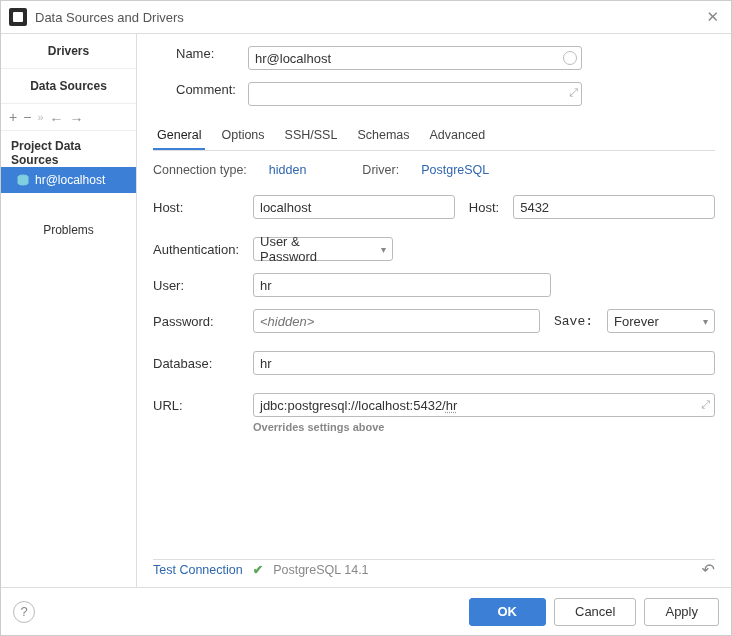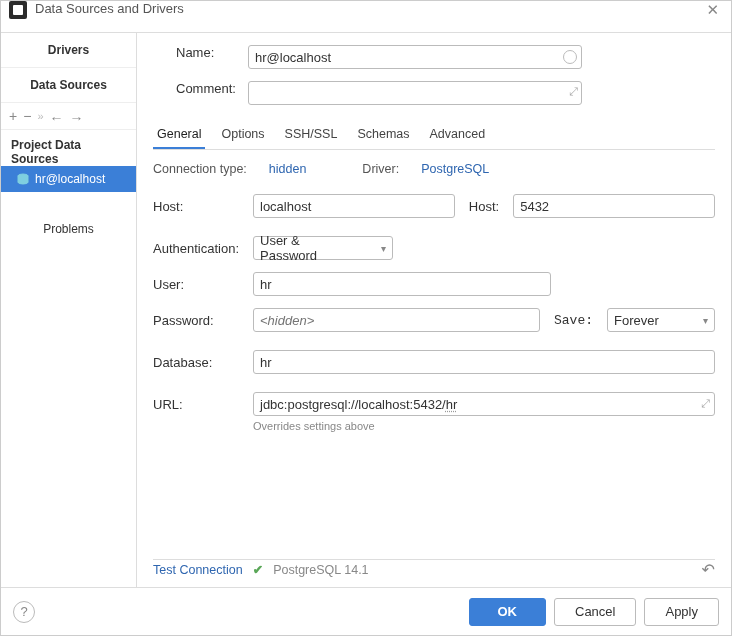--- a/index.html
+++ b/index.html
@@ -1,18 +1,18 @@
 <!DOCTYPE html>
 <html><head>
 <meta charset="utf-8">
 <style>
   * { box-sizing: border-box; font-family: -apple-system, "Segoe UI", Arial, sans-serif; }
   body { margin:0; background:#fff; font-size:13px; color:#333; }
   .window { width:732px; height:636px; border:1px solid #ccc; display:flex; flex-direction:column; background:#fff; }
-  .titlebar { height:32px; border-bottom:1px solid #ddd; display:flex; align-items:flex-start; padding:0 8px; }
+  .titlebar { height:32px; border-bottom:1px solid #ddd; display:flex; align-items:center; padding:16px 8px; }
   .titlebar .app-icon { width:18px; height:18px; background:#2b2b2b; border-radius:2px; display:flex; align-items:center; justify-content:center; margin-right:8px; }
   .titlebar .app-icon span { width:10px; height:10px; background:#fff; display:block; border-radius:1px; }
   .titlebar .title { flex:1; color:#555; }
   .titlebar .close-x { color:#888; font-size:15px; cursor:pointer; padding:0 4px; }
   .body { flex:1; display:flex; overflow:hidden; }
   .sidebar { width:136px; border-right:1px solid #ddd; display:flex; flex-direction:column; }
   .side-section { text-align:center; padding:10px 4px; font-weight:bold; font-size:12px; color:#333; border-bottom:1px solid #eee; cursor:pointer; }
   .side-toolbar { display:flex; align-items:center; gap:6px; padding:6px 8px; border-bottom:1px solid #eee; color:#888; }
   .side-toolbar span { cursor:pointer; font-size:14px; color:#888; line-height:1; }
   .side-header { font-weight:bold; padding:8px 10px 0; font-size:12px; color:#333; }
@@ -43,21 +43,21 @@
   .field-grid .lab { width:100px; color:#333; }
   .field-grid input, .field-grid select, .field-grid .select-like { flex:1; }
   .host-port { display:flex; gap:14px; align-items:center; }
   .tight-label { color:#333; white-space:nowrap; }
   
   select, .select-like { height:24px; border:1px solid #bbb; border-radius:3px; background:#fff; padding:1px 40px 1px 6px; font-size:13px; color:#333; cursor:pointer; position:relative; display:inline-flex; align-items:center;}
   .select-like::after { content:"▾"; position:absolute; right:6px; color:#888; font-size:10px; }
   
   .url-wrap { flex:1; position:relative; }
   .url-wrap .expand { position:absolute; right:5px; top:5px; color:#aaa; font-size:11px; cursor:pointer; }
-  .url-hint { font-size:11px; color:#888; margin-left:100px; margin-top:-8px; margin-bottom:12px;}
+  .url-hint { font-size:11px; color:#888; margin-left:100px; margin-top:-8px; margin-bottom:12px;font-weight:bold;}
   
   .bottom-area { margin-top:auto; border-top:1px solid #ddd; margin-bottom:0; display:flex; align-items:center; }
   .test-row { display:flex; align-items:center; gap:10px; font-size:12.5px;}
   .status-ok { color:#5aa758; font-weight:bold; }
   .revert { margin-left:auto; color:#888; cursor:pointer; font-size:16px;}
   
   .footer { height:48px; border-top:1px solid #ddd; display:flex; align-items:center; padding:0 12px; gap:8px; }
   .footer .help { width:22px; height:22px; border:1.5px solid #bbb; border-radius:50%; display:flex; align-items:center; justify-content:center; color:#888; cursor:pointer; font-size:13px;}
   .footer .spacer { flex:1; }
   .btn { height:28px; padding:0 20px; border:1px solid #bbb; border-radius:3px; background:#fff; cursor:pointer; font-size:13px; color:#333; }

